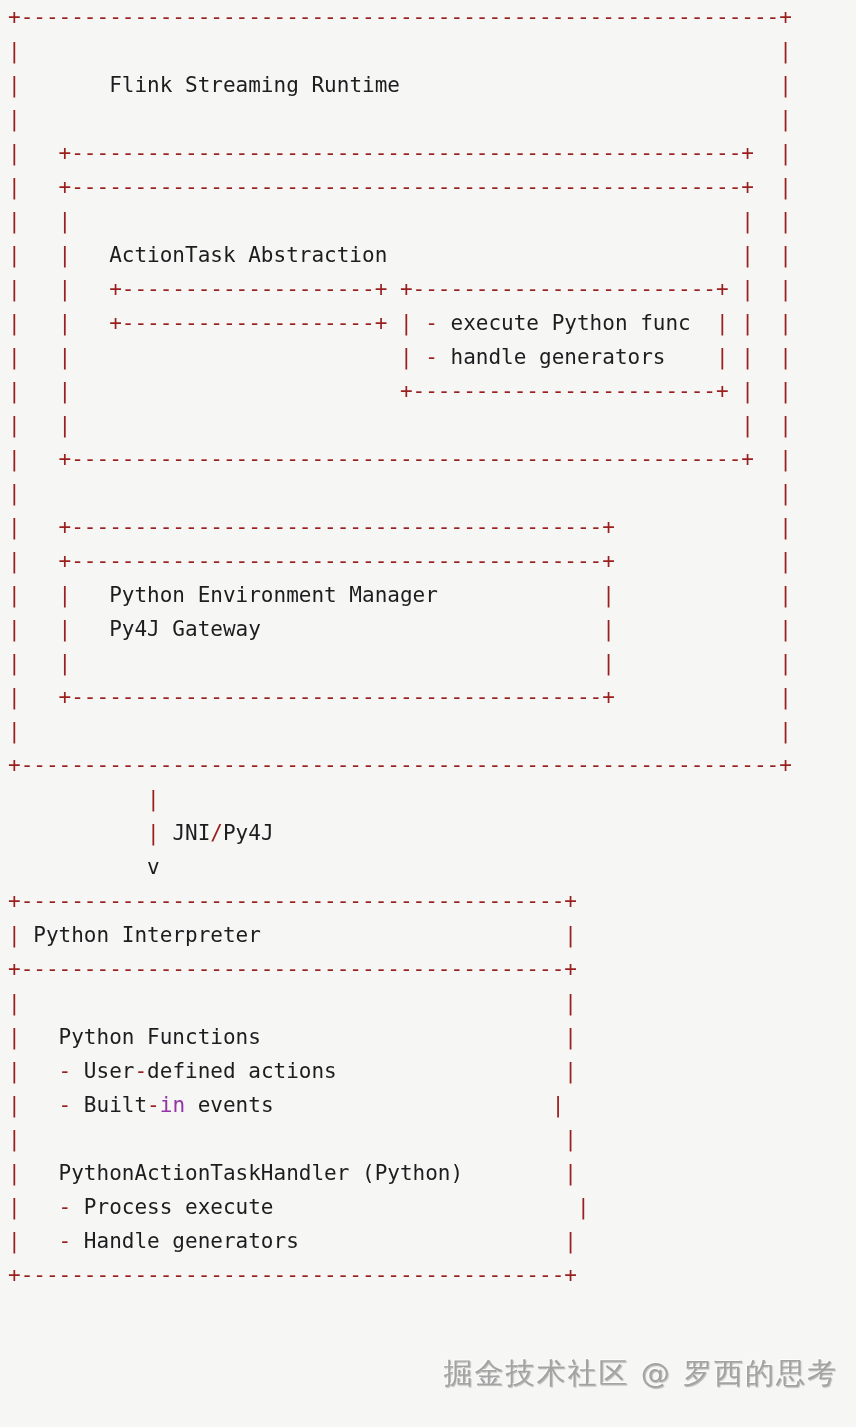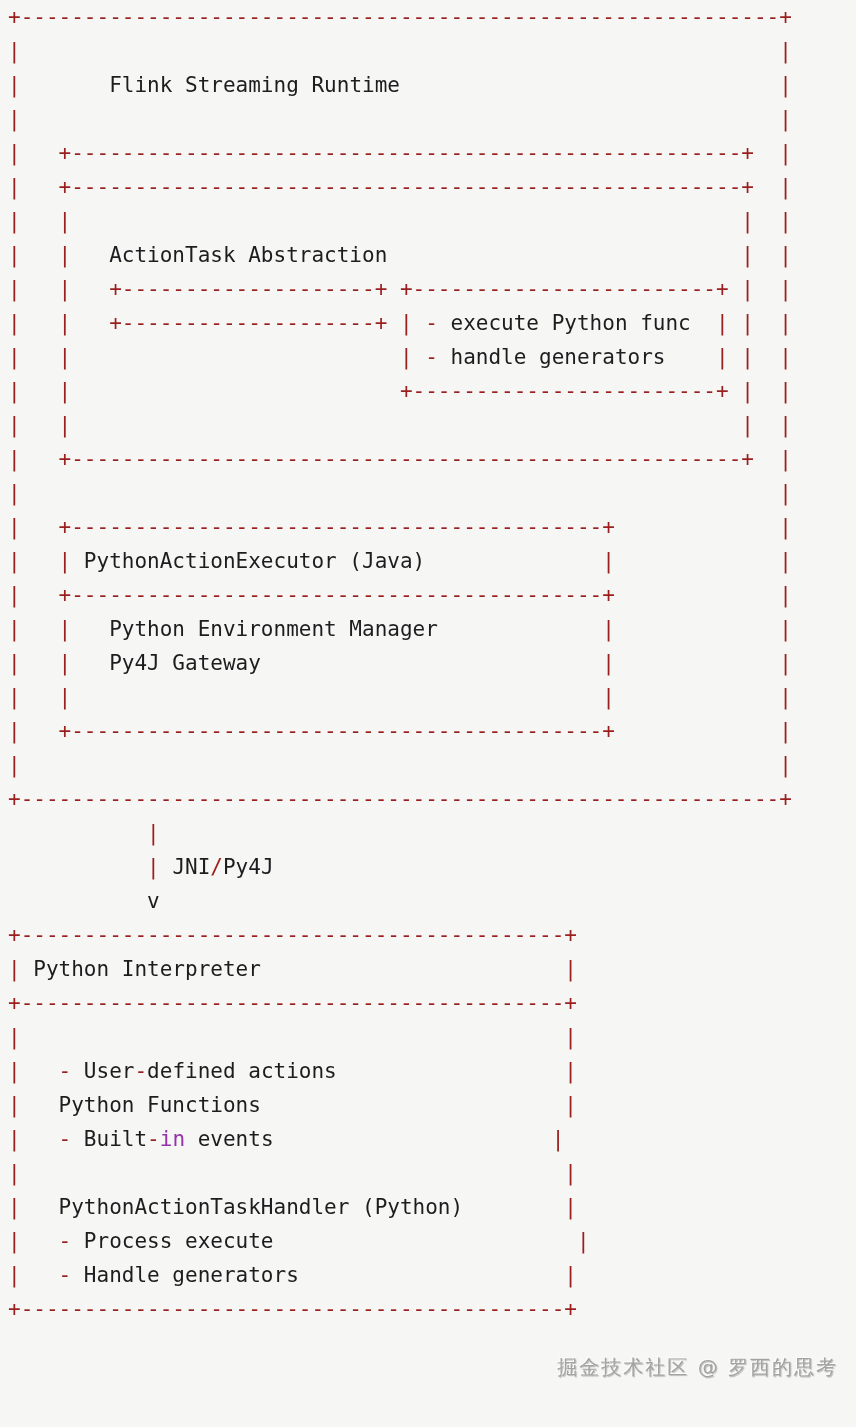--- a/index.html
+++ b/index.html
@@ -31,21 +31,21 @@
   }
   .line span{white-space:pre;}
   .box{color:var(--box);}
   .text{color:var(--text);margin-top:21px;}
   .kw{color:var(--keyword);}
   .watermark{
     position:absolute;
     top:1354px;
     right:18px;
     font-family:"DejaVu Sans","Liberation Sans",sans-serif;
-    font-size:20px;
+    font-size:29px;
     letter-spacing:2px;
     color:var(--watermark);
     opacity:0.9;
     text-shadow:-1px -1px 0 rgba(255,255,255,0.85), 1px 1px 1px rgba(90,90,90,0.45);
     white-space:nowrap;
   }
 </style>
 </head>
 <body>
 
@@ -59,37 +59,36 @@
     <div class="line"><span class="box">|   |                                                     |  |</span></div>
     <div class="line"><span class="box">|   |   </span><span class="text">ActionTask Abstraction</span><span class="box">                            |  |</span></div>
     <div class="line"><span class="box">|   |   +--------------------+ +------------------------+ |  |</span></div>
     <div class="line"><span class="box">|   |   +--------------------+ | - </span><span class="text">execute Python func</span><span class="box">  | |  |</span></div>
     <div class="line"><span class="box">|   |                          | - </span><span class="text">handle generators</span><span class="box">    | |  |</span></div>
     <div class="line"><span class="box">|   |                          +------------------------+ |  |</span></div>
     <div class="line"><span class="box">|   |                                                     |  |</span></div>
     <div class="line"><span class="box">|   +-----------------------------------------------------+  |</span></div>
     <div class="line"><span class="box">|                                                            |</span></div>
     <div class="line"><span class="box">|   +------------------------------------------+             |</span></div>
-    <div class="line"><span class="box">|   | </span><span class="text">PythonActionExecutor (Java) </span><span class="box">             |             |</span></div>
     <div class="line"><span class="box">|   +------------------------------------------+             |</span></div>
     <div class="line"><span class="box">|   |   </span><span class="text">Python Environment Manager</span><span class="box">             |             |</span></div>
     <div class="line"><span class="box">|   |   </span><span class="text">Py4J Gateway</span><span class="box">                           |             |</span></div>
     <div class="line"><span class="box">|   |                                          |             |</span></div>
     <div class="line"><span class="box">|   +------------------------------------------+             |</span></div>
     <div class="line"><span class="box">|                                                            |</span></div>
     <div class="line"><span class="box">+------------------------------------------------------------+</span></div>
     <div class="line"><span class="box">           |</span></div>
     <div class="line"><span class="box">           | </span><span class="text">JNI</span><span class="box">/</span><span class="text">Py4J</span></div>
     <div class="line"><span class="text">           v</span></div>
     <div class="line"><span class="box">+-------------------------------------------+</span></div>
     <div class="line"><span class="box">| </span><span class="text">Python Interpreter</span><span class="box">                        |</span></div>
     <div class="line"><span class="box">+-------------------------------------------+</span></div>
     <div class="line"><span class="box">|                                           |</span></div>
+    <div class="line"><span class="box">|   </span><span class="text">Python Functions</span><span class="box">                        |</span></div>
     <div class="line"><span class="box">|   - </span><span class="text">User</span><span class="box">-</span><span class="text">defined actions</span><span class="box">                  |</span></div>
-    <div class="line"><span class="box">|   </span><span class="text">Python Functions</span><span class="box">                        |</span></div>
     <div class="line"><span class="box">|   - </span><span class="text">Built</span><span class="box">-</span><span class="kw">in</span><span class="text"> events</span><span class="box">                      |</span></div>
     <div class="line"><span class="box">|                                           |</span></div>
     <div class="line"><span class="box">|   </span><span class="text">PythonActionTaskHandler (Python) </span><span class="box">       |</span></div>
     <div class="line"><span class="box">|   - </span><span class="text">Process execute</span><span class="box">                        |</span></div>
     <div class="line"><span class="box">|   - </span><span class="text">Handle generators</span><span class="box">                     |</span></div>
     <div class="line"><span class="box">+-------------------------------------------+</span></div>
   </div>
 
 <div class="watermark">掘金技术社区 @ 罗西的思考</div>
 

